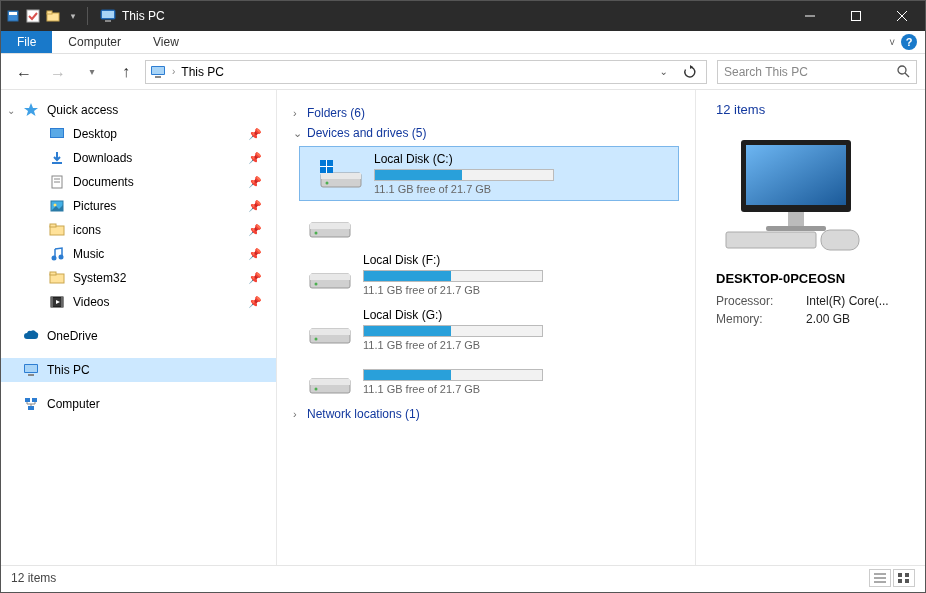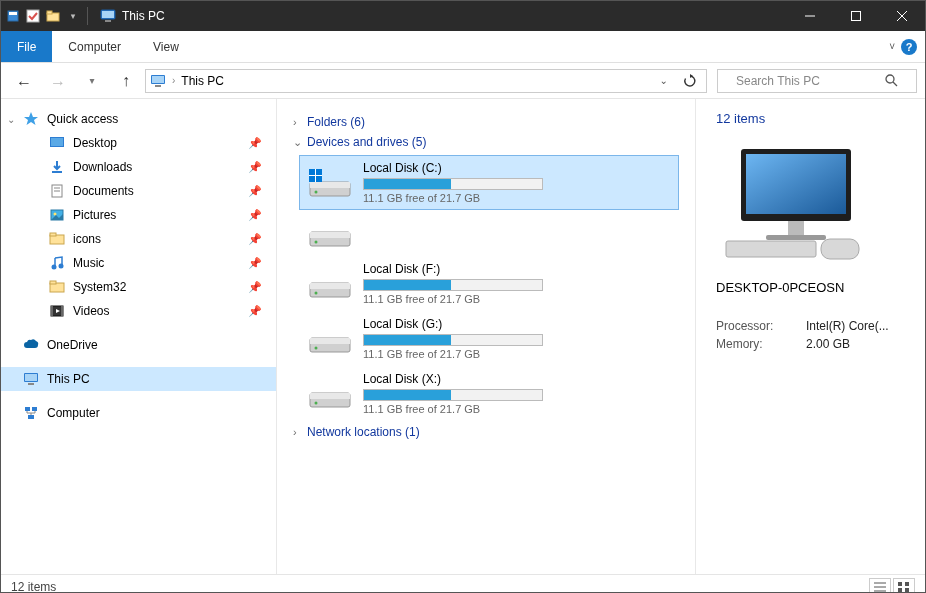--- a/index.html
+++ b/index.html
@@ -7,70 +7,70 @@
 
 .titlebar { height: 30px; background: #2b2b2b; color: #fff; display: flex; align-items: center; }
 .titlebar .qat { display: flex; align-items: center; padding-left: 4px; gap: 4px; }
 .titlebar .qat-icon { width: 16px; height: 16px; display: flex; align-items: center; justify-content: center; }
 .titlebar .sep { width: 1px; height: 18px; background: #555; margin: 0 6px; }
 .titlebar .app-icon { width: 16px; height: 16px; margin: 0 6px; display:flex; align-items:center; justify-content:center;}
 .titlebar .title { color: #fff; font-size: 12px; }
 .titlebar .spacer { flex: 1; }
 .titlebar .winbtn { width: 46px; height: 30px; display: flex; align-items: center; justify-content: center; color: #fff; }
 
-.ribbon { height: 32px; background: #fff; border-bottom: 1px solid #e0e0e0; display: flex; align-items: stretch; }
+.ribbon { height: 23px; background: #fff; border-bottom: 1px solid #e0e0e0; display: flex; align-items: stretch; }
 .ribbon .tab { padding: 0 16px; display: flex; align-items: center; font-size: 12px; color: #333; }
 .ribbon .tab.file { background: #1979ca; color: #fff; }
 .ribbon .rspacer { flex:1;}
 .ribbon .rib-right { display:flex; align-items:center; padding-right:8px; gap:6px;}
 .chev-tiny { font-size:10px; color:#555;}
 .help-icon { width:16px; height:16px; border-radius:50%; background:#1979ca; color:#fff; display:flex; align-items:center; justify-content:center; font-size:11px; font-weight:bold;}
 
 .navbar { height: 36px; background: #fff; border-bottom: 1px solid #e5e5e5; display: flex; align-items: center; padding: 0 8px; gap: 4px; }
 .navbtn { width: 30px; height: 28px; display: flex; align-items: center; justify-content: center; color: #333; }
 .navbtn.disabled { color: #bbb; }
 .navbtn .arrow { font-size: 16px; }
 .address { flex: 1; height: 24px; border: 1px solid #ccc; display: flex; align-items: center; padding: 0 4px; gap: 6px; background:#fff;}
 .address .pcicon { width:16px; height:16px; display:flex; align-items:center; justify-content:center;}
 .address .crumb { color: #000; }
 .address .aspacer { flex:1;}
 .address .achev { color:#555; font-size:10px; padding:0 4px;}
 .address .ref { width:24px; display:flex; align-items:center; justify-content:center; color:#333;}
-.searchbox { width: 200px; height: 24px; border: 1px solid #ccc; display: flex; align-items: center; padding: 0 18px; color:#777; margin-left:6px;}
+.searchbox { width: 200px; height: 24px; border: 1px solid #ccc; display: flex; align-items: center; padding: 0 6px; color:#777; margin-left:6px;}
 .searchbox .sp { flex:1; }
 .searchbox input { border:none; outline:none; width:100%; font-size:12px; color:#333;}
 .searchbox input::placeholder { color:#888;}
 .searchbox .sicon { color:#555;}
 
 .content { display: flex; height: calc(593px - 30px - 26px - 36px - 24px - 2px); }
 
 .sidebar { width: 276px; border-right: 1px solid #e8e8e8; padding-top: 8px; overflow:hidden;}
 .navitem { display: flex; align-items: center; height: 24px; padding-left: 22px; gap: 8px; position:relative;}
 .navitem.child { padding-left: 48px; }
 .navitem.selected { background: #cce8ff; }
 .navitem .pin { position:absolute; right:14px; color:#777; font-size:11px;}
 .navitem .chevx { position:absolute; left:6px; color:#777; font-size:10px;}
 .ic { width:16px; height:16px; display:flex; align-items:center; justify-content:center; flex-shrink:0;}
 
 .main { flex: 1; padding: 12px 16px 0 16px; overflow:hidden;}
 .group-header { display: flex; align-items: center; color: #12389e; font-size: 13px; margin: 4px 0 6px 0; cursor:default;}
 .group-header .gchev { width: 14px; font-size: 11px; color:#6f6f6f;}
 .drive { display: flex; align-items: center; gap: 10px; padding: 6px 8px; margin-left: 6px; position:relative;}
-.drive.selected { background: #cce8ff; border:1px solid #7bb6ea; padding:5px 7px;}
+.drive.selected { background: #cce8ff; border:1px solid #7bb6ea; padding:5px 18px;}
 .drive-icon { width: 46px; height: 34px; display:flex; align-items:center; justify-content:center; flex-shrink:0;}
 .drive-info { flex:1; }
 .drive-name { color: #000; font-size: 12px; }
 .drive-bar { width: 180px; height: 12px; border:1px solid #bbb; margin: 3px 0 2px 0; background:#f2f2f2; position:relative;}
 .drive-fill { height:100%; background:#29a0da;}
 .drive-free { color: #666; font-size: 11px; }
 
 .details { width: 230px; border-left:1px solid #e8e8e8; padding: 12px 14px 0 20px;}
 .det-count { color:#12389e; font-size:13px; margin-bottom:10px;}
 .det-monitor { width:160px; height:130px; display:flex; align-items:center; justify-content:center; margin-bottom:14px;}
-.det-name { font-size:13px; color:#000; margin-bottom:22px;}
+.det-name { font-size:13px; color:#000; margin-bottom:6px;font-weight:bold;}
 .det-row { display:flex; font-size:11px; color:#555; line-height:18px;}
 .det-row .k { width:90px;}
 .det-row .v { flex:1; color:#222;}
 
 .statusbar { height: 24px; border-top:1px solid #e5e5e5; display:flex; align-items:center; padding:0 10px; color:#444; font-size:12px;}
 .statusbar .stspacer{flex:1;}
 .statusbar .viewbtn { width:22px; height:18px; border:1px solid #ccc; margin-left:2px; display:flex; align-items:center; justify-content:center;}
 
 
 svg { display:block; }
@@ -392,21 +392,20 @@
         </div>
         <div class="drive">
           <span class="drive-icon">
             <svg width="46" height="34">
               <rect x="3" y="16" width="40" height="14" rx="2" fill="#d0d0d0" stroke="#999"></rect>
               <rect x="3" y="16" width="40" height="6" fill="#e8e8e8"></rect>
               <circle cx="9" cy="26" r="1.5" fill="#4caf50"></circle>
             </svg>
           </span>
           <div class="drive-info">
-            <div class="drive-name">Local Disk (X:)</div>
             <div class="drive-bar">
               <div class="drive-fill" style="width:49%"></div>
             </div>
             <div class="drive-free">11.1 GB free of 21.7 GB</div>
           </div>
         </div>
       </div>
     <div class="group-header">
       <span class="gchev">›</span>
       <span>Network locations (1)</span>

